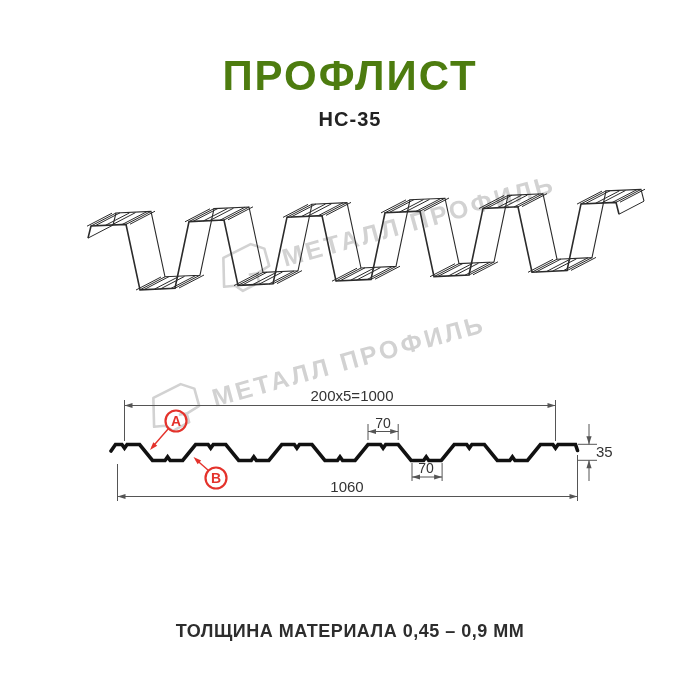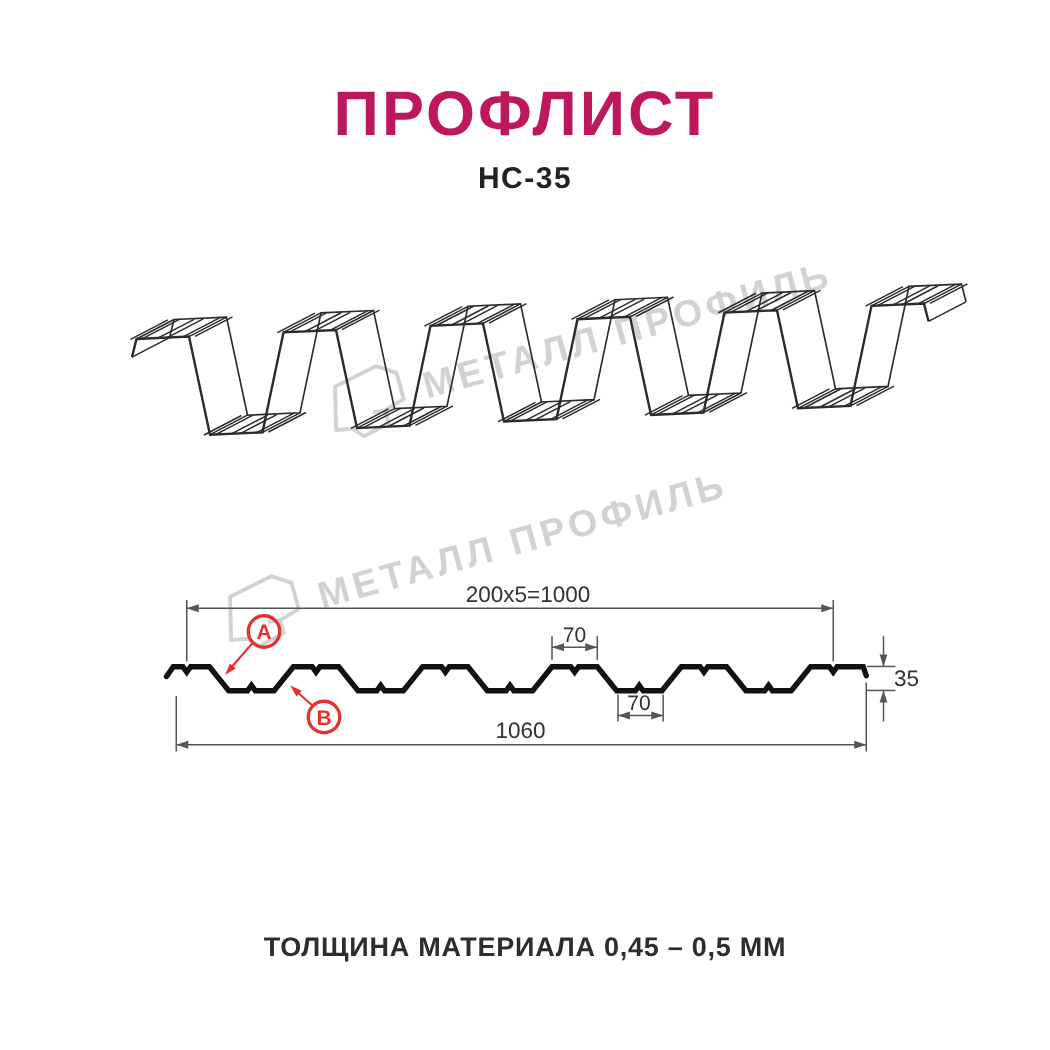--- a/index.html
+++ b/index.html
@@ -2,21 +2,21 @@
 <html><head>
 <meta charset="utf-8">
 <style>
   html,body{margin:0;padding:0;}
   body{
     width:700px;height:700px;position:relative;background:#ffffff;
     font-family:"Liberation Sans", sans-serif;overflow:hidden;
   }
   .title{
     position:absolute;left:0;top:52px;width:700px;text-align:center;
-    font-size:42px;font-weight:bold;letter-spacing:2px;color:#be185d;
+    font-size:42px;font-weight:bold;letter-spacing:2px;color:#4d7c0f;
   }
   .subtitle{
     position:absolute;left:0;top:108px;width:700px;text-align:center;
     font-size:20px;font-weight:bold;letter-spacing:1px;color:#222222;
   }
   .footer-note{
     position:absolute;left:0;top:621px;width:700px;text-align:center;
     font-size:18px;font-weight:bold;letter-spacing:0.5px;color:#2d2d2d;
   }
   .watermark{
@@ -192,13 +192,13 @@
       <path d="M150 450 L157.23687830313534 445.7119243913372 L153.33316801513703 442.27665933789865 Z" fill="#e4322b" stroke="none"></path>
       <path d="M208.5 470.5L196.0 459.5" fill="none" stroke="#e4322b" stroke-width="1.4" stroke-linejoin="miter" stroke-linecap="butt"></path>
       <path d="M193.5 457 L197.64034908746083 464.3223977926607 L201.154117155751 460.4891962636168 Z" fill="#e4322b" stroke="none"></path>
     </g>
   <text class="ab-text" id="t-a" x="176" y="426" text-anchor="middle" fill="#e4322b">A</text>
   <text class="ab-text" id="t-b" x="216" y="483" text-anchor="middle" fill="#e4322b">B</text>
 </svg>
 
 <div class="title">ПРОФЛИСТ</div>
 <div class="subtitle">НС-35</div>
-<div class="footer-note">ТОЛЩИНА МАТЕРИАЛА 0,45 – 0,5 ММ</div>
+<div class="footer-note">ТОЛЩИНА МАТЕРИАЛА 0,45 – 0,9 ММ</div>
 
 </body></html>

